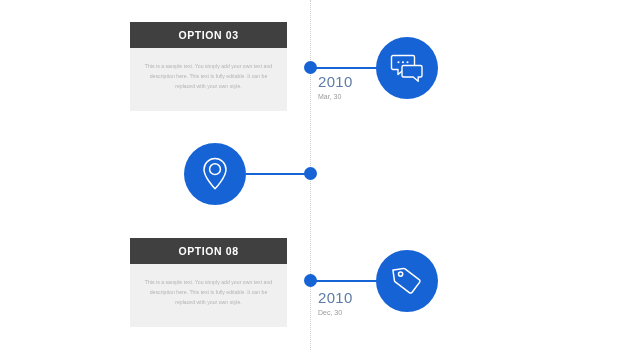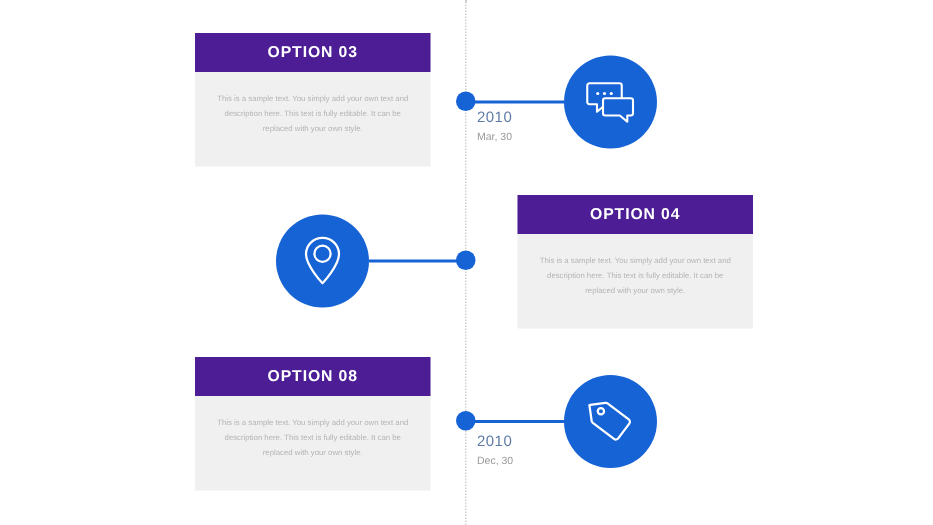--- a/index.html
+++ b/index.html
@@ -29,21 +29,21 @@
     border-left: 1px dotted #cfcfcf;
   }
 
   
   .card {
     position: absolute;
     width: 157px;
     background: #f0f0f0;
   }
   .card-header {
-    background: #4c1d95;
+    background: #404040;
     color: #ffffff;
     font-size: 10.5px;
     font-weight: bold;
     letter-spacing: 0.6px;
     text-align: center;
     padding: 7px 0 7px 0;
   }
   .card-body {
     color: #b4b4b4;
     font-size: 5.2px;
@@ -82,21 +82,21 @@
   .icon-circle svg {
     display: block;
   }
 
   
   .date-block {
     position: absolute;
     line-height: 1;
   }
   .date-year {
-    font-size: 10px;
+    font-size: 15px;
     color: #5d7ba6;
     letter-spacing: 0.3px;
   }
   .date-day {
     font-size: 7px;
     color: #9a9a9a;
     margin-top: 4px;
   }
   .date-left { text-align: right; }
   .date-right { text-align: left; }
@@ -141,24 +141,20 @@
         <circle cx="13" cy="12.2" r="5.4" stroke="#ffffff" stroke-width="1.5"></circle>
       </svg>
     </span>
   </div>
 
   <div class="connector" style="left:246px; top:173px; width:65px;"></div>
 
   <div class="node" style="left:304px; top:167px;"></div>
 
 
-  <div class="card" style="left:345px; top:130px;">
-    <div class="card-header">OPTION 04</div>
-    <div class="card-body">This is a sample text. You simply add your own text and description here. This text is fully editable. It can be replaced with your own style.</div>
-  </div>
 
   <div class="card" style="left:130px; top:238px;">
     <div class="card-header">OPTION 08</div>
     <div class="card-body">This is a sample text. You simply add your own text and description here. This text is fully editable. It can be replaced with your own style.</div>
   </div>
 
   <div class="connector" style="left:311px; top:280px; width:70px;"></div>
 
   <div class="node" style="left:304px; top:274px;"></div>
 

